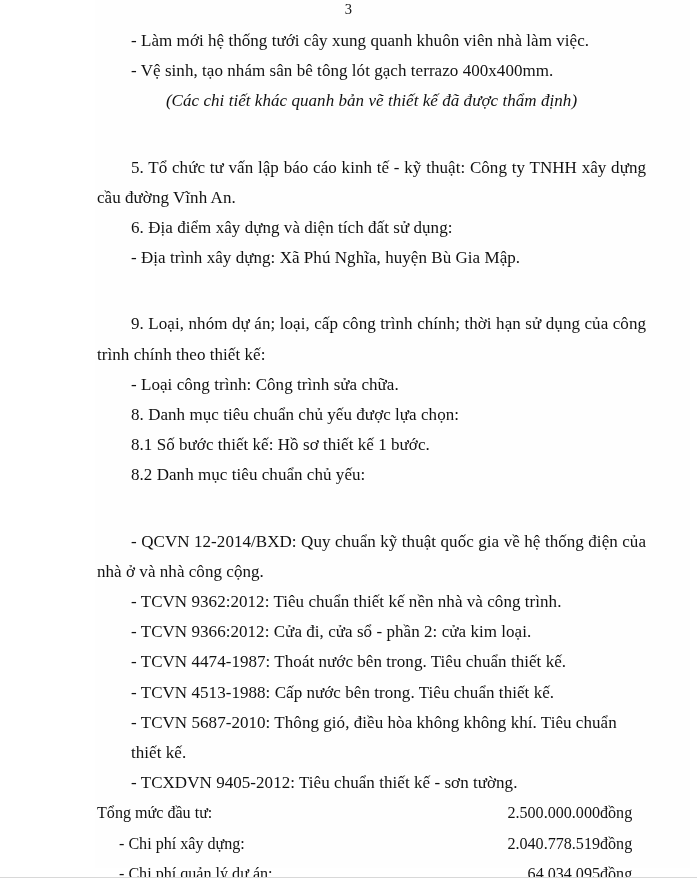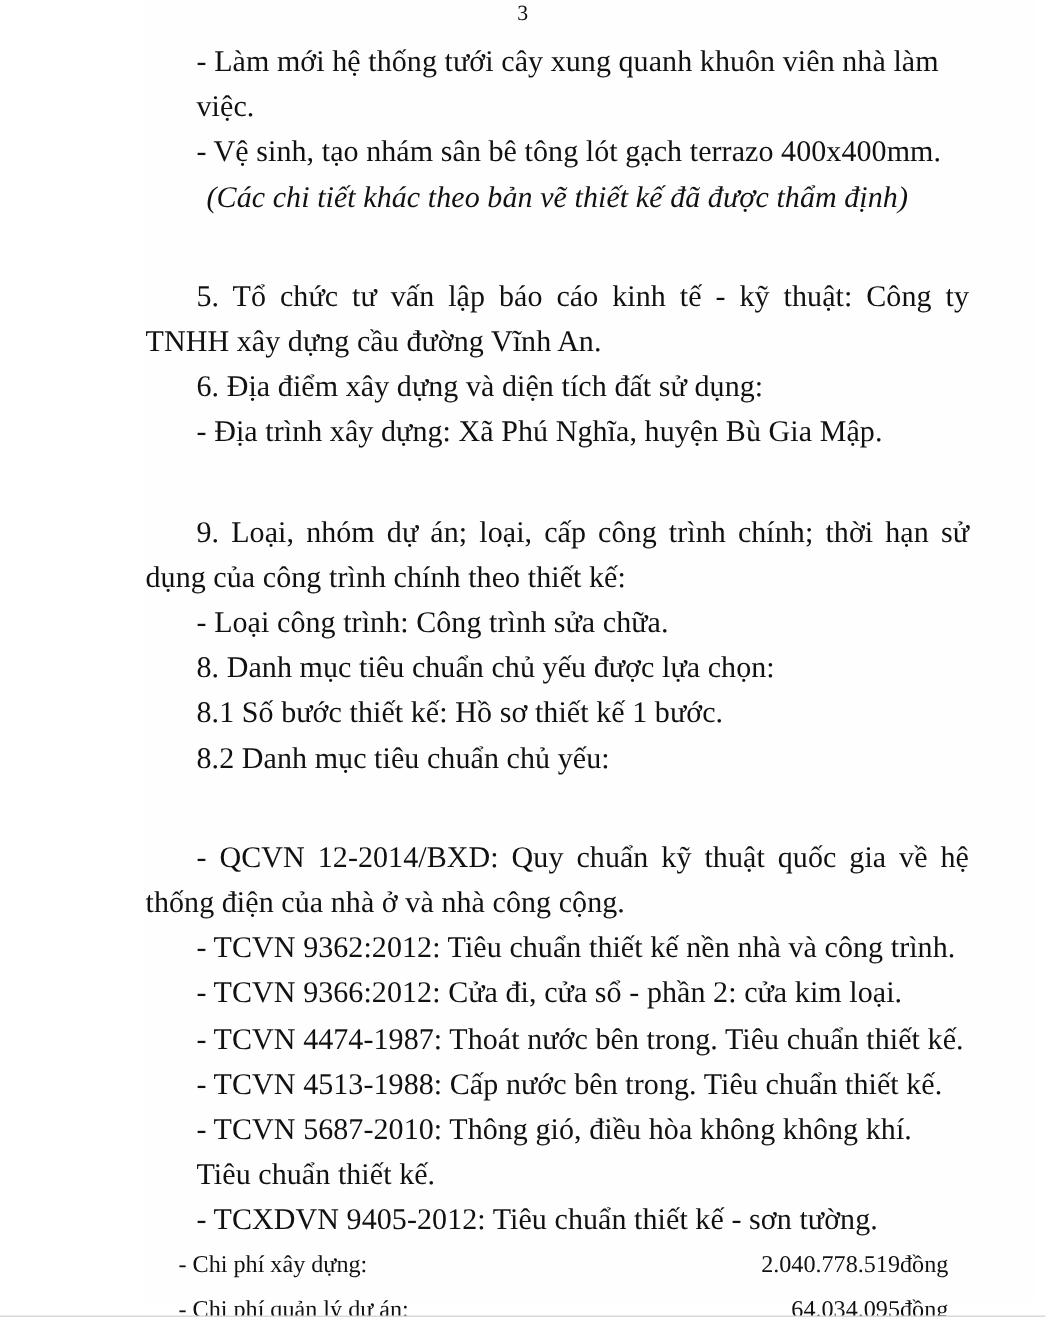--- a/index.html
+++ b/index.html
@@ -41,21 +41,21 @@
     letter-spacing: 0.2px;
   }
   .content {
     position: absolute;
     left: 97px;
     top: 26px;
     width: 549px;
   }
   p {
     margin: 0;
-    font-size: 20px;
+    font-size: 17px;
     line-height: 30.2px;
     text-align: justify;
     text-justify: inter-word;
     letter-spacing: 0.05px;
   }
   
   .p-indent {
     text-indent: 34px;
     margin-top: 36px;
   }
@@ -103,21 +103,21 @@
   <div class="page-plate"></div>
 
   <div class="page-number">3</div>
 
   <div class="content">
 
     <p class="p-bullet">- Làm mới hệ thống tưới cây xung quanh khuôn viên nhà làm việc.</p>
 
     <p class="p-bullet">- Vệ sinh, tạo nhám sân bê tông lót gạch terrazo 400x400mm.</p>
 
-    <p class="p-center">(Các chi tiết khác theo bản vẽ thiết kế đã được thẩm định)</p>
+    <p class="p-center">(Các chi tiết khác quanh bản vẽ thiết kế đã được thẩm định)</p>
 
     <p class="p-indent">5. Tổ chức tư vấn lập báo cáo kinh tế - kỹ thuật: Công ty TNHH xây dựng cầu đường Vĩnh An.</p>
 
     <p class="p-bullet">6. Địa điểm xây dựng và diện tích đất sử dụng:</p>
 
     <p class="p-bullet">- Địa trình xây dựng: Xã Phú Nghĩa, huyện Bù Gia Mập.</p>
 
     <p class="p-indent">9. Loại, nhóm dự án; loại, cấp công trình chính; thời hạn sử dụng của công trình chính theo thiết kế:</p>
 
     <p class="p-bullet">- Loại công trình: Công trình sửa chữa.</p>
@@ -141,20 +141,25 @@
 
 
     <p class="p-bullet">- TCVN 5687-2010: Thông gió, điều hòa không không khí. Tiêu chuẩn thiết kế.</p>
 
     <p class="p-bullet">- TCXDVN 9405-2012: Tiêu chuẩn thiết kế - sơn tường.</p>
 
 
     <table class="cost-table">
       <tbody>
           <tr>
+            <td class="cost-label lvl0">Tổng mức đầu tư:</td>
+            <td class="cost-amount">2.500.000.000</td>
+            <td class="cost-unit">đồng</td>
+          </tr>
+          <tr>
             <td class="cost-label lvl1">- Chi phí xây dựng:</td>
             <td class="cost-amount">2.040.778.519</td>
             <td class="cost-unit">đồng</td>
           </tr>
           <tr>
             <td class="cost-label lvl1">- Chi phí quản lý dự án:</td>
             <td class="cost-amount">64.034.095</td>
             <td class="cost-unit">đồng</td>
           </tr>
           <tr>

